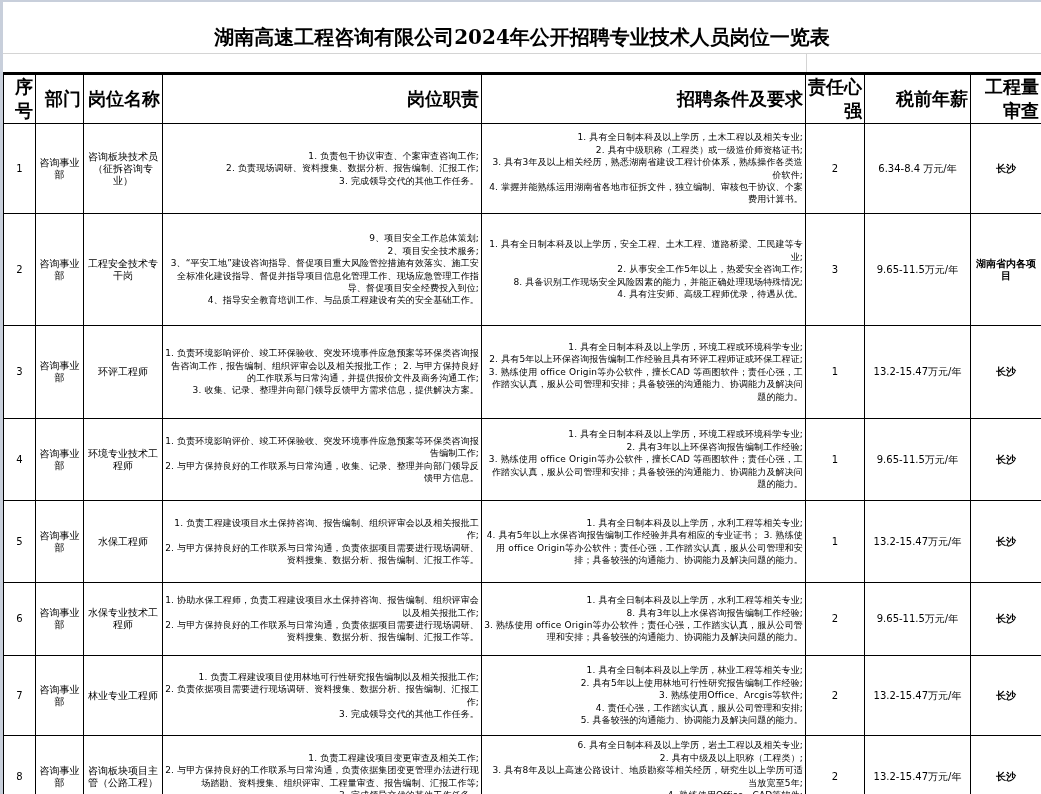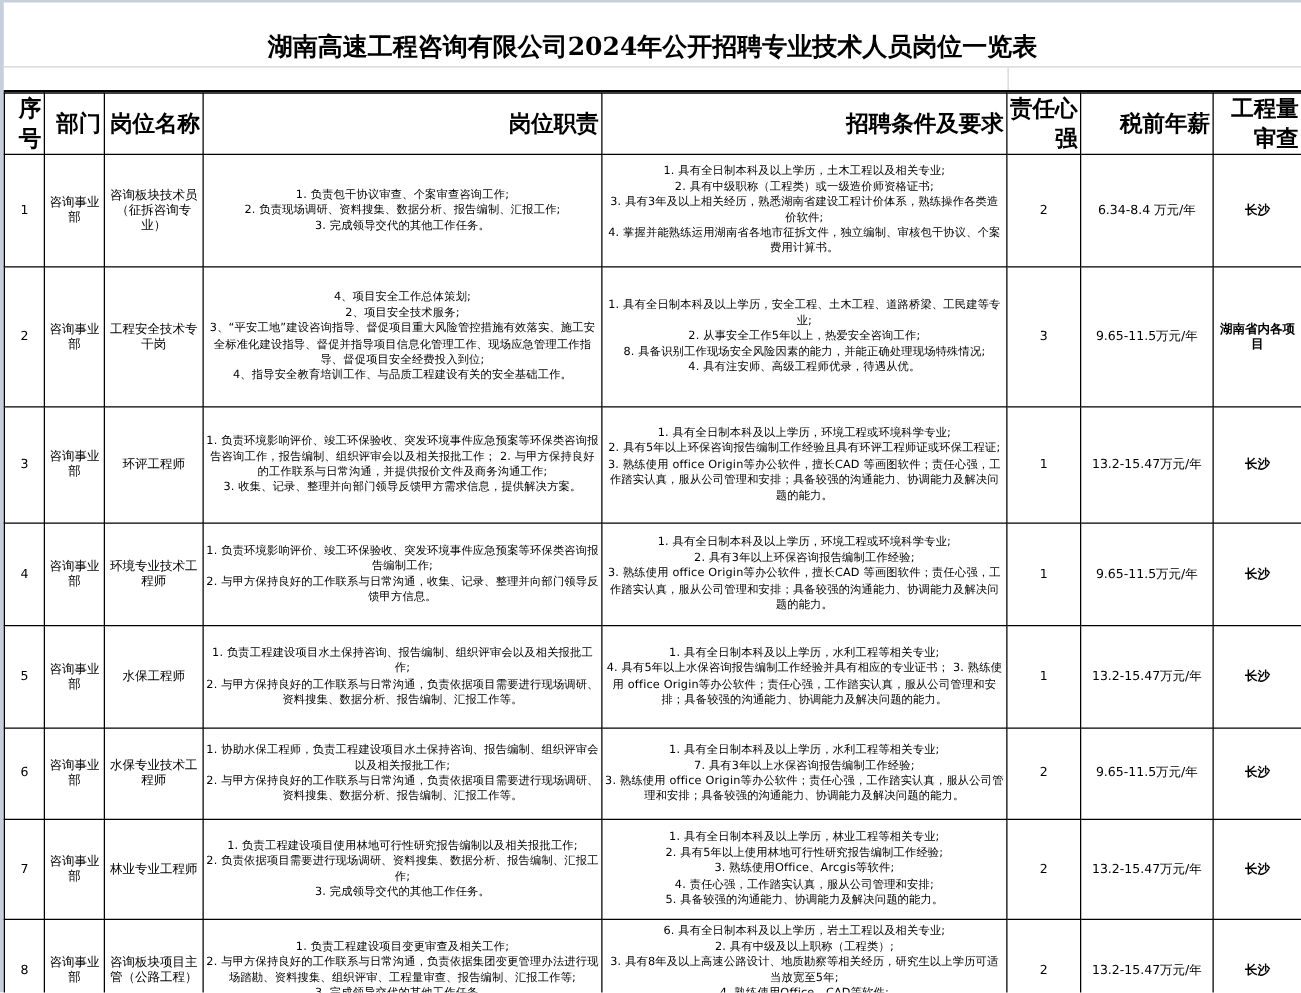--- a/index.html
+++ b/index.html
@@ -10,21 +10,21 @@
   .top-gutter { position: absolute; left: 0; top: 0; width: 1041px; height: 2px; background: #c8cfdb; }
   .title-row { position: absolute; left: 3px; top: 2px; width: 1038px; height: 51px; border-bottom: 1px solid #d4d4d4; }
   .title { position: absolute; left: 0; right: 0; bottom: 2px; text-align: center;
            font-family: "DejaVu Serif", "Liberation Serif", serif; font-size: 20px; font-weight: bold; letter-spacing: 0px; }
   .blank-row { position: absolute; left: 3px; top: 54px; width: 1038px; height: 18px; border-bottom: 2px solid #000; }
   .blank-row .gridline { position: absolute; top: 0; bottom: 0; width: 1px; background: #d4d4d4; }
   table.grid { position: absolute; left: 3px; top: 74px; border-collapse: collapse; table-layout: fixed; width: 1038px; }
   table.grid td, table.grid th { border: 1px solid #000; padding: 0 2px; vertical-align: middle; overflow: hidden; }
   table.grid th { font-size: 18px; font-weight: bold; height: 29px; text-align: right; font-family: "DejaVu Serif", "Liberation Serif", serif; }
   td.c { text-align: center; font-size: 10px; line-height: 12px; }
-  td.t { text-align: center; font-size: 9px; line-height: 12.4px; letter-spacing: 0.15px; padding: 0 2px; }
+  td.t { text-align: right; font-size: 9px; line-height: 12.4px; letter-spacing: 0.15px; padding: 0 2px; }
   td.t div { white-space: normal; }
   td.last { border-right: none; font-weight: bold; }
   th.last { border-right: none; }
 </style>
 </head>
 <body>
 
 <div class="sheet">
   <div class="top-gutter"></div>
   <div class="left-gutter"></div>
@@ -78,21 +78,21 @@
           </td>
           <td class="c">2</td>
           <td class="c">6.34-8.4 万元/年</td>
           <td class="c last">长沙</td>
         </tr>
         <tr style="height: 112px;">
           <td class="c">2</td>
           <td class="c">咨询事业部</td>
           <td class="c">工程安全技术专干岗</td>
           <td class="t">
-            <div>4、项目安全工作总体策划;</div>
+            <div>9、项目安全工作总体策划;</div>
             <div>2、项目安全技术服务;</div>
             <div>3、“平安工地”建设咨询指导、督促项目重大风险管控措施有效落实、施工安全标准化建设指导、督促并指导项目信息化管理工作、现场应急管理工作指导、督促项目安全经费投入到位;</div>
             <div>4、指导安全教育培训工作、与品质工程建设有关的安全基础工作。</div>
           </td>
           <td class="t">
             <div>1. 具有全日制本科及以上学历，安全工程、土木工程、道路桥梁、工民建等专业;</div>
             <div>2. 从事安全工作5年以上，热爱安全咨询工作;</div>
             <div>8. 具备识别工作现场安全风险因素的能力，并能正确处理现场特殊情况;</div>
             <div>4. 具有注安师、高级工程师优录，待遇从优。</div>
           </td>
@@ -153,21 +153,21 @@
         <tr style="height: 73px;">
           <td class="c">6</td>
           <td class="c">咨询事业部</td>
           <td class="c">水保专业技术工程师</td>
           <td class="t">
             <div>1. 协助水保工程师，负责工程建设项目水土保持咨询、报告编制、组织评审会以及相关报批工作;</div>
             <div>2. 与甲方保持良好的工作联系与日常沟通，负责依据项目需要进行现场调研、资料搜集、数据分析、报告编制、汇报工作等。</div>
           </td>
           <td class="t">
             <div>1. 具有全日制本科及以上学历，水利工程等相关专业;</div>
-            <div>7. 具有3年以上水保咨询报告编制工作经验;</div>
+            <div>8. 具有3年以上水保咨询报告编制工作经验;</div>
             <div>3. 熟练使用 office Origin等办公软件；责任心强，工作踏实认真，服从公司管理和安排；具备较强的沟通能力、协调能力及解决问题的能力。</div>
           </td>
           <td class="c">2</td>
           <td class="c">9.65-11.5万元/年</td>
           <td class="c last">长沙</td>
         </tr>
         <tr style="height: 80px;">
           <td class="c">7</td>
           <td class="c">咨询事业部</td>
           <td class="c">林业专业工程师</td>

